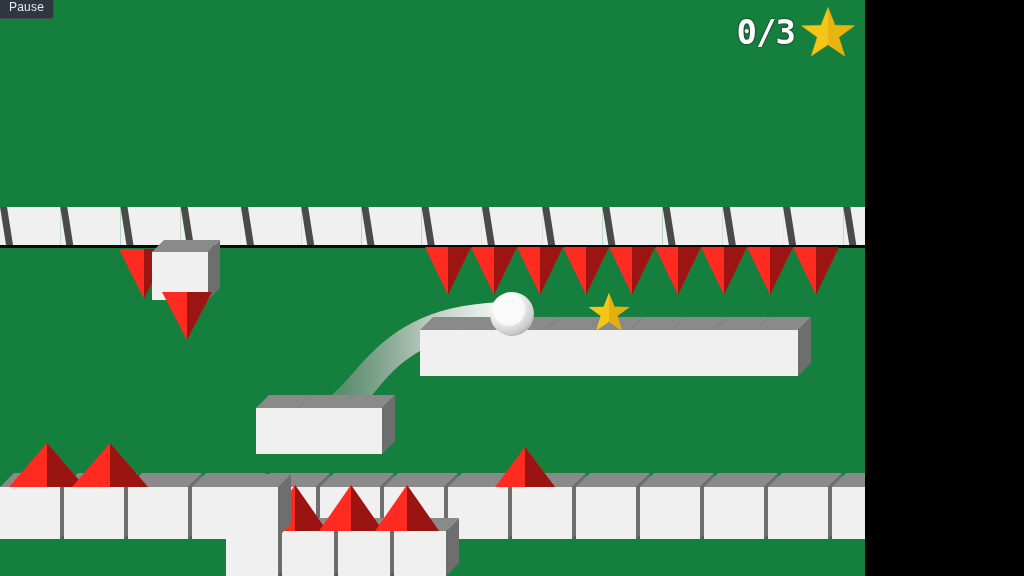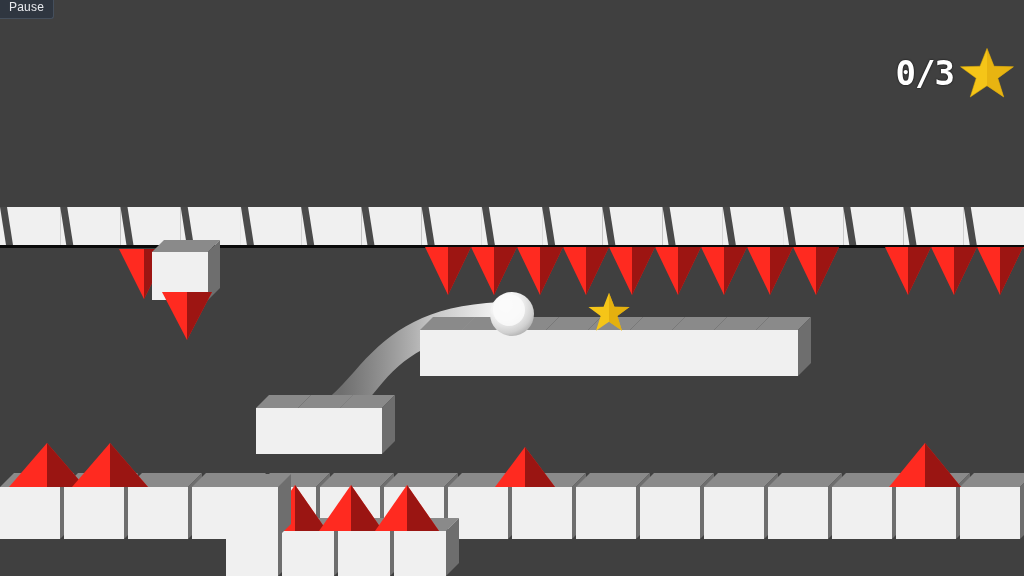--- a/index.html
+++ b/index.html
@@ -4,23 +4,23 @@
 <title>Game Screenshot</title>
 <style>
   html, body {
     margin: 0;
     padding: 0;
     background: #000;
     font-family: "Liberation Sans", sans-serif;
   }
   #stage {
     position: relative;
-    width: 1024px;
+    width: 865px;
     height: 576px;
-    background: #404040;
+    background: #15803d;
     overflow: hidden;
   }
 
   
   .pause-btn {
     position: absolute;
     left: 0px;
     top: -4px;
     background: #2f3640;
     color: #e8eaee;
@@ -36,21 +36,20 @@
   }
 
   .star-counter {
     position: absolute;
     right: 10px;
     top: 6px;
     display: flex;
     align-items: center;
     gap: 6px;
     z-index: 60;
-    margin-top: 41px;
   }
   .counter-text {
     color: #ffffff;
     font-family: "DejaVu Sans Mono", monospace;
     font-weight: bold;
     font-size: 34px;
     line-height: 34px;
     letter-spacing: -1px;
     text-shadow: 0 0 2px #000;
   }

